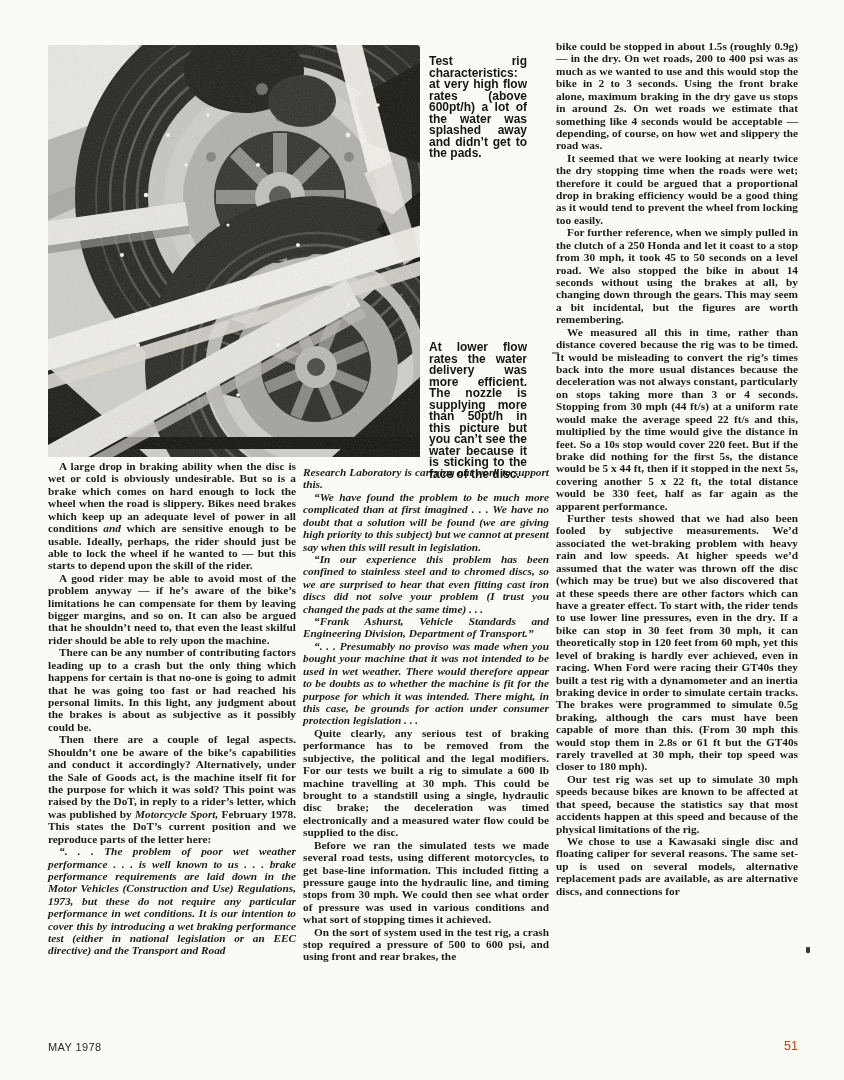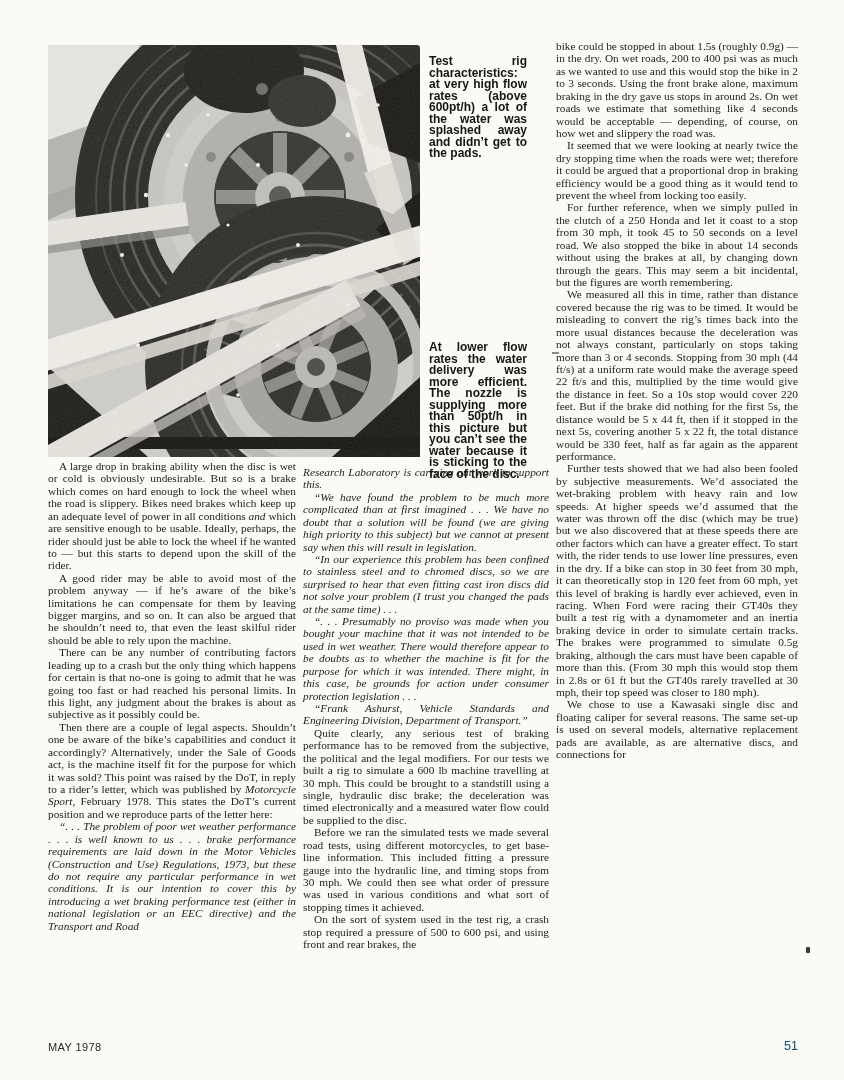--- a/index.html
+++ b/index.html
@@ -22,32 +22,32 @@
   .cap1{top:44px;}
   .cap2{top:330px;}
   
   .col{
     position:absolute;font-size:11.3px;line-height:12.42px;
     text-align:justify;color:#1d1c18;hyphens:auto;-webkit-hyphens:auto;
   }
   .col1{left:48px;top:460px;width:248px;}
   .col2{left:303px;top:466px;width:246px;}
   .col3{left:556px;top:40px;width:242px;}
-  .para{margin:0;padding:0;}
+  .para{margin:0;padding:0;font-weight:bold;}
   .indent{text-indent:11px;}
   .it{font-style:italic;}
   
   .footer-date{
     position:absolute;left:48px;top:1041px;
     font-family:"Liberation Sans",sans-serif;font-size:11px;
     letter-spacing:.4px;color:#2a2926;
   }
   .page-num{
     position:absolute;left:756px;top:1039px;width:42px;text-align:right;
-    font-family:"Liberation Sans",sans-serif;font-size:12.5px;color:#0c4a6e;
+    font-family:"Liberation Sans",sans-serif;font-size:12.5px;color:#c2410c;
   }
   
   .artifact-a{position:absolute;left:806px;top:947px;width:4px;height:6px;background:#3a3935;border-radius:1px;}
   .artifact-b{position:absolute;left:552px;top:352px;width:7px;height:2px;background:#8b8a85;}
 </style>
 </head>
 <body>
 
 <div class="page">
 
@@ -175,32 +175,33 @@
       <p class="para indent"><span>A large drop in braking ability when the disc is wet or cold is obviously undesirable. But so is a brake which comes on hard enough to lock the wheel when the road is slippery. Bikes need brakes which keep up an adequate level of power in all conditions </span><span class="it">and</span><span> which are sensitive enough to be usable. Ideally, perhaps, the rider should just be able to lock the wheel if he wanted to — but this starts to depend upon the skill of the rider.</span></p>
       <p class="para indent"><span>A good rider may be able to avoid most of the problem anyway — if he’s aware of the bike’s limitations he can compensate for them by leaving bigger margins, and so on. It can also be argued that he shouldn’t need to, that even the least skilful rider should be able to rely upon the machine.</span></p>
       <p class="para indent"><span>There can be any number of contributing factors leading up to a crash but the only thing which happens for certain is that no-one is going to admit that he was going too fast or had reached his personal limits. In this light, any judgment about the brakes is about as subjective as it possibly could be.</span></p>
       <p class="para indent"><span>Then there are a couple of legal aspects. Shouldn’t one be aware of the bike’s capabilities and conduct it accordingly? Alternatively, under the Sale of Goods act, is the machine itself fit for the purpose for which it was sold? This point was raised by the DoT, in reply to a rider’s letter, which was published by </span><span class="it">Motorcycle Sport,</span><span> February 1978. This states the DoT’s current position and we reproduce parts of the letter here:</span></p>
       <p class="para indent"><span class="it">“. . . The problem of poor wet weather performance . . . is well known to us . . . brake performance requirements are laid down in the Motor Vehicles (Construction and Use) Regulations, 1973, but these do not require any particular performance in wet conditions. It is our intention to cover this by introducing a wet braking performance test (either in national legislation or an EEC directive) and the Transport and Road</span></p>
     </div>
   <div class="col col2">
       <p class="para"><span class="it">Research Laboratory is carrying out work to support this.</span></p>
       <p class="para indent"><span class="it">“We have found the problem to be much more complicated than at first imagined . . . We have no doubt that a solution will be found (we are giving high priority to this subject) but we cannot at present say when this will result in legislation.</span></p>
       <p class="para indent"><span class="it">“In our experience this problem has been confined to stainless steel and to chromed discs, so we are surprised to hear that even fitting cast iron discs did not solve your problem (I trust you changed the pads at the same time) . . .</span></p>
+      <p class="para indent"><span class="it">“Frank Ashurst, Vehicle Standards and Engineering Division, Department of Transport.”</span></p>
       <p class="para indent"><span class="it">“. . . Presumably no proviso was made when you bought your machine that it was not intended to be used in wet weather. There would therefore appear to be doubts as to whether the machine is fit for the purpose for which it was intended. There might, in this case, be grounds for action under consumer protection legislation . . .</span></p>
-      <p class="para indent"><span class="it">“Frank Ashurst, Vehicle Standards and Engineering Division, Department of Transport.”</span></p>
       <p class="para indent"><span>Quite clearly, any serious test of braking performance has to be removed from the subjective, the political and the legal modifiers. For our tests we built a rig to simulate a 600 lb machine travelling at 30 mph. This could be brought to a standstill using a single, hydraulic disc brake; the deceleration was timed electronically and a measured water flow could be supplied to the disc.</span></p>
       <p class="para indent"><span>Before we ran the simulated tests we made several road tests, using different motorcycles, to get base-line information. This included fitting a pressure gauge into the hydraulic line, and timing stops from 30 mph. We could then see what order of pressure was used in various conditions and what sort of stopping times it achieved.</span></p>
       <p class="para indent"><span>On the sort of system used in the test rig, a crash stop required a pressure of 500 to 600 psi, and using front and rear brakes, the</span></p>
     </div>
   <div class="col col3">
       <p class="para"><span>bike could be stopped in about 1.5s (roughly 0.9g) — in the dry. On wet roads, 200 to 400 psi was as much as we wanted to use and this would stop the bike in 2 to 3 seconds. Using the front brake alone, maximum braking in the dry gave us stops in around 2s. On wet roads we estimate that something like 4 seconds would be acceptable — depending, of course, on how wet and slippery the road was.</span></p>
       <p class="para indent"><span>It seemed that we were looking at nearly twice the dry stopping time when the roads were wet; therefore it could be argued that a proportional drop in braking efficiency would be a good thing as it would tend to prevent the wheel from locking too easily.</span></p>
       <p class="para indent"><span>For further reference, when we simply pulled in the clutch of a 250 Honda and let it coast to a stop from 30 mph, it took 45 to 50 seconds on a level road. We also stopped the bike in about 14 seconds without using the brakes at all, by changing down through the gears. This may seem a bit incidental, but the figures are worth remembering.</span></p>
       <p class="para indent"><span>We measured all this in time, rather than distance covered because the rig was to be timed. It would be misleading to convert the rig’s times back into the more usual distances because the deceleration was not always constant, particularly on stops taking more than 3 or 4 seconds. Stopping from 30 mph (44 ft/s) at a uniform rate would make the average speed 22 ft/s and this, multiplied by the time would give the distance in feet. So a 10s stop would cover 220 feet. But if the brake did nothing for the first 5s, the distance would be 5 x 44 ft, then if it stopped in the next 5s, covering another 5 x 22 ft, the total distance would be 330 feet, half as far again as the apparent performance.</span></p>
       <p class="para indent"><span>Further tests showed that we had also been fooled by subjective measurements. We’d associated the wet-braking problem with heavy rain and low speeds. At higher speeds we’d assumed that the water was thrown off the disc (which may be true) but we also discovered that at these speeds there are other factors which can have a greater effect. To start with, the rider tends to use lower line pressures, even in the dry. If a bike can stop in 30 feet from 30 mph, it can theoretically stop in 120 feet from 60 mph, yet this level of braking is hardly ever achieved, even in racing. When Ford were racing their GT40s they built a test rig with a dynamometer and an inertia braking device in order to simulate certain tracks. The brakes were programmed to simulate 0.5g braking, although the cars must have been capable of more than this. (From 30 mph this would stop them in 2.8s or 61 ft but the GT40s rarely travelled at 30 mph, their top speed was closer to 180 mph).</span></p>
+      <p class="para indent"><span>Our test rig was set up to simulate 30 mph speeds because bikes are known to be affected at that speed, because the statistics say that most accidents happen at this speed and because of the physical limitations of the rig.</span></p>
       <p class="para indent"><span>We chose to use a Kawasaki single disc and floating caliper for several reasons. The same set-up is used on several models, alternative replacement pads are available, as are alternative discs, and connections for</span></p>
     </div>
 
   <div class="footer-date">MAY 1978</div>
   <div class="page-num">51</div>
 
   <div class="artifact-a"></div>
   <div class="artifact-b"></div>
 
 </div>

